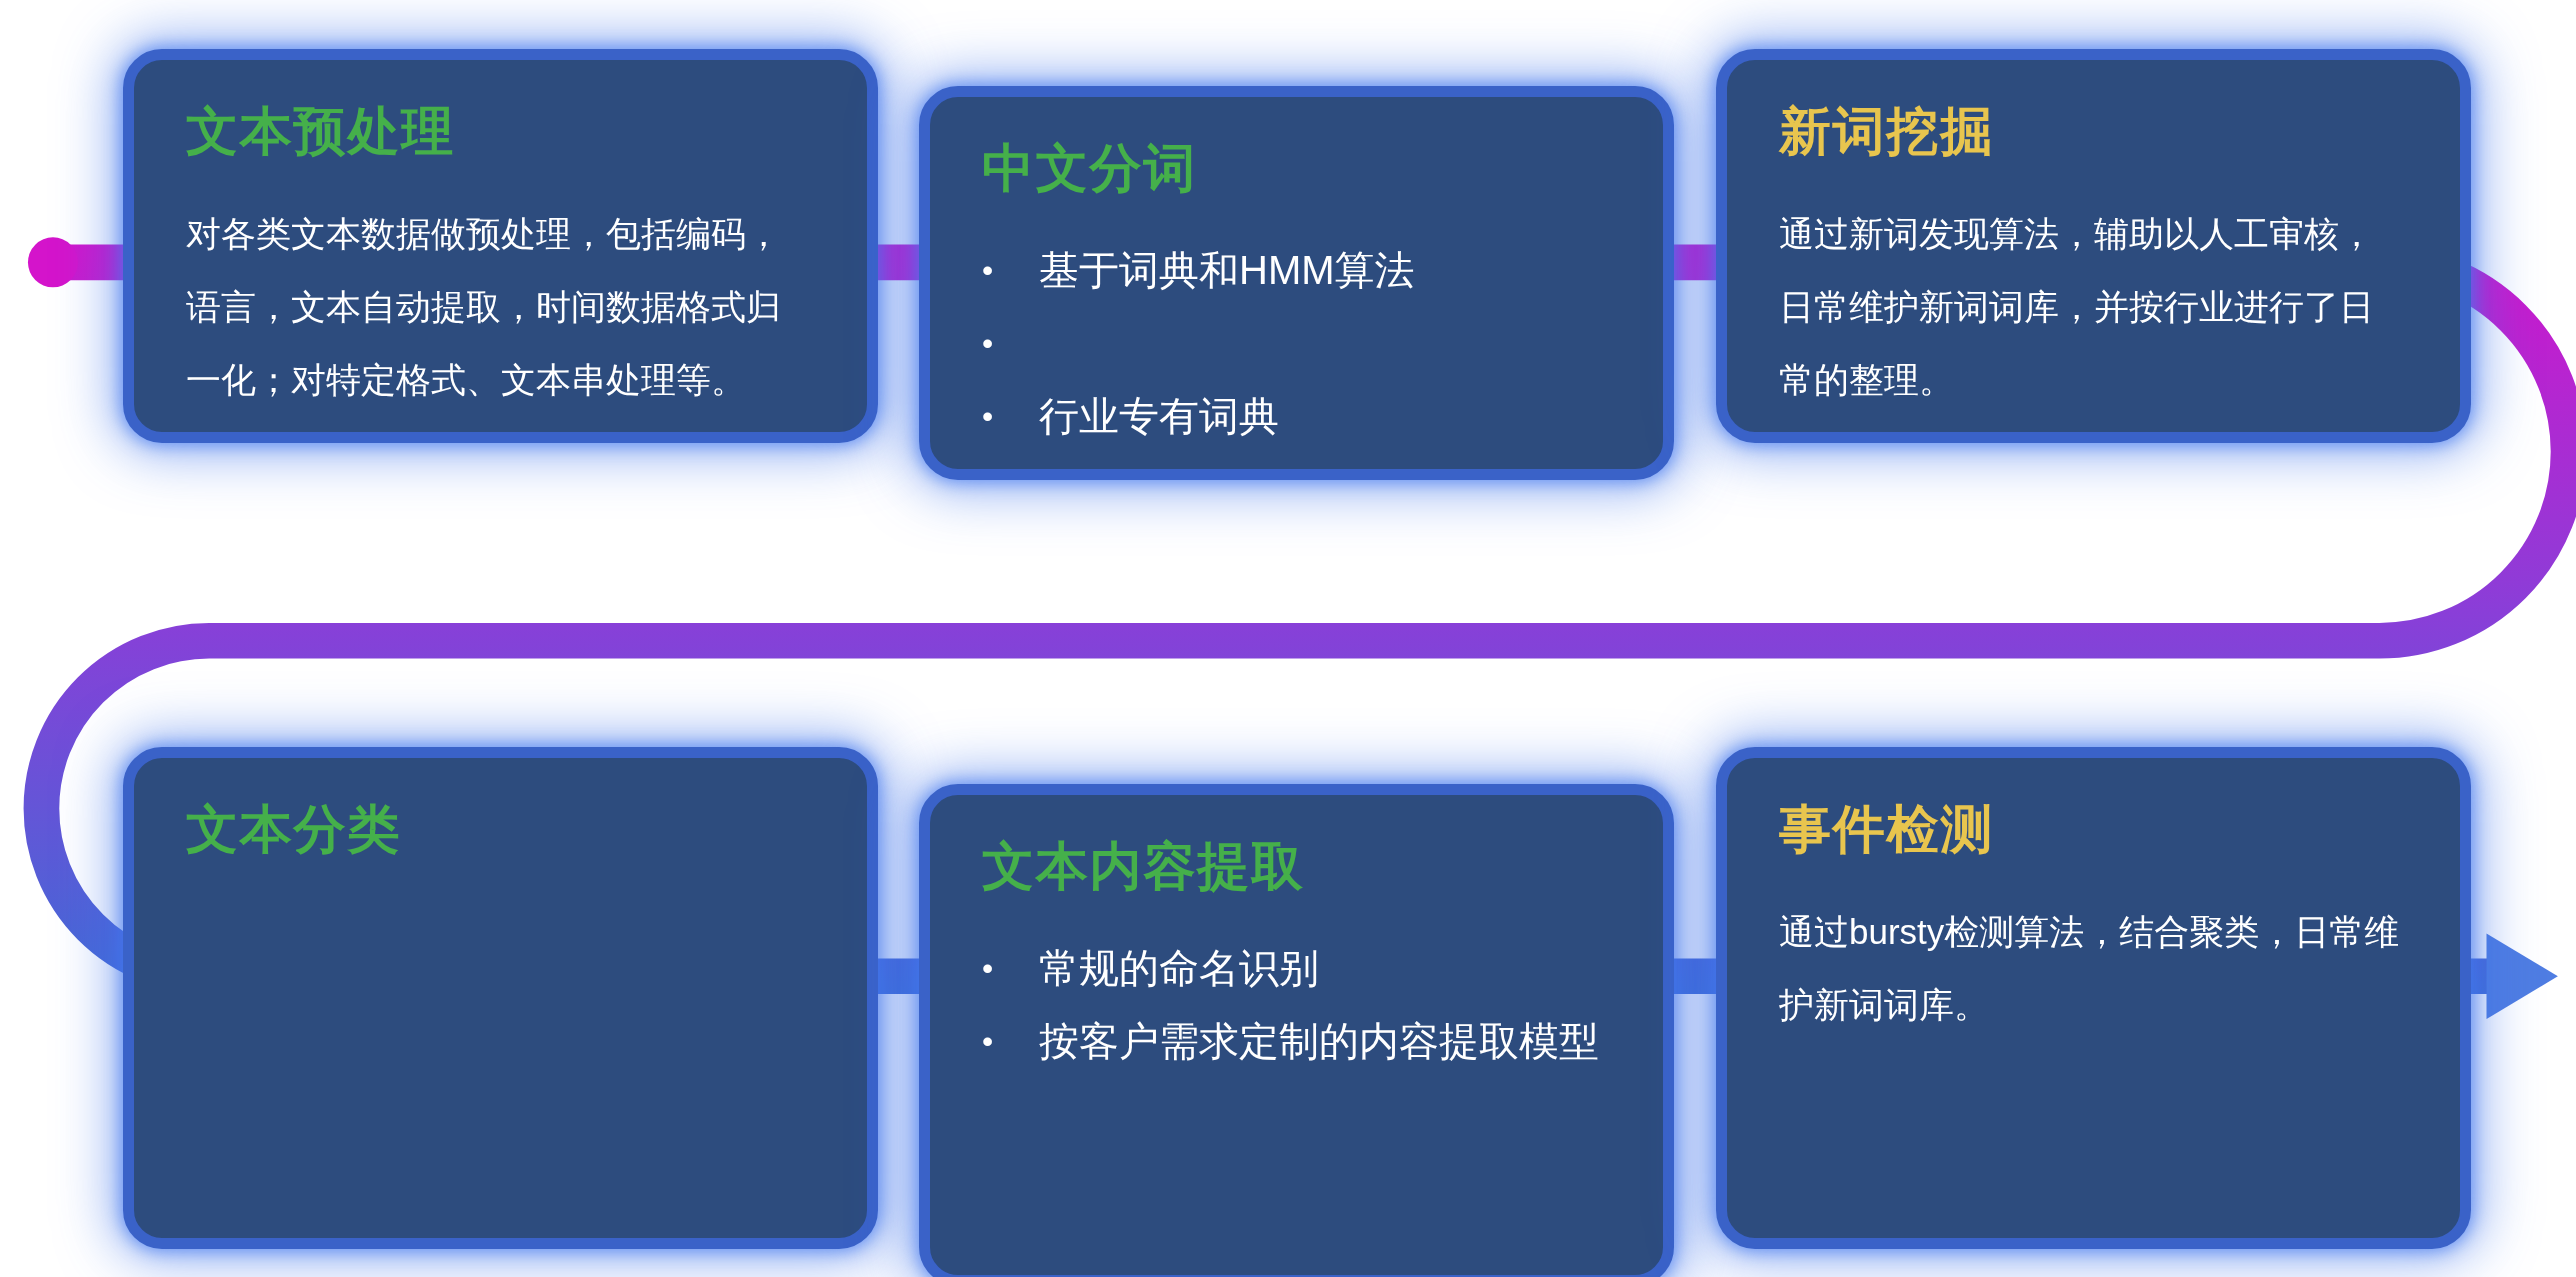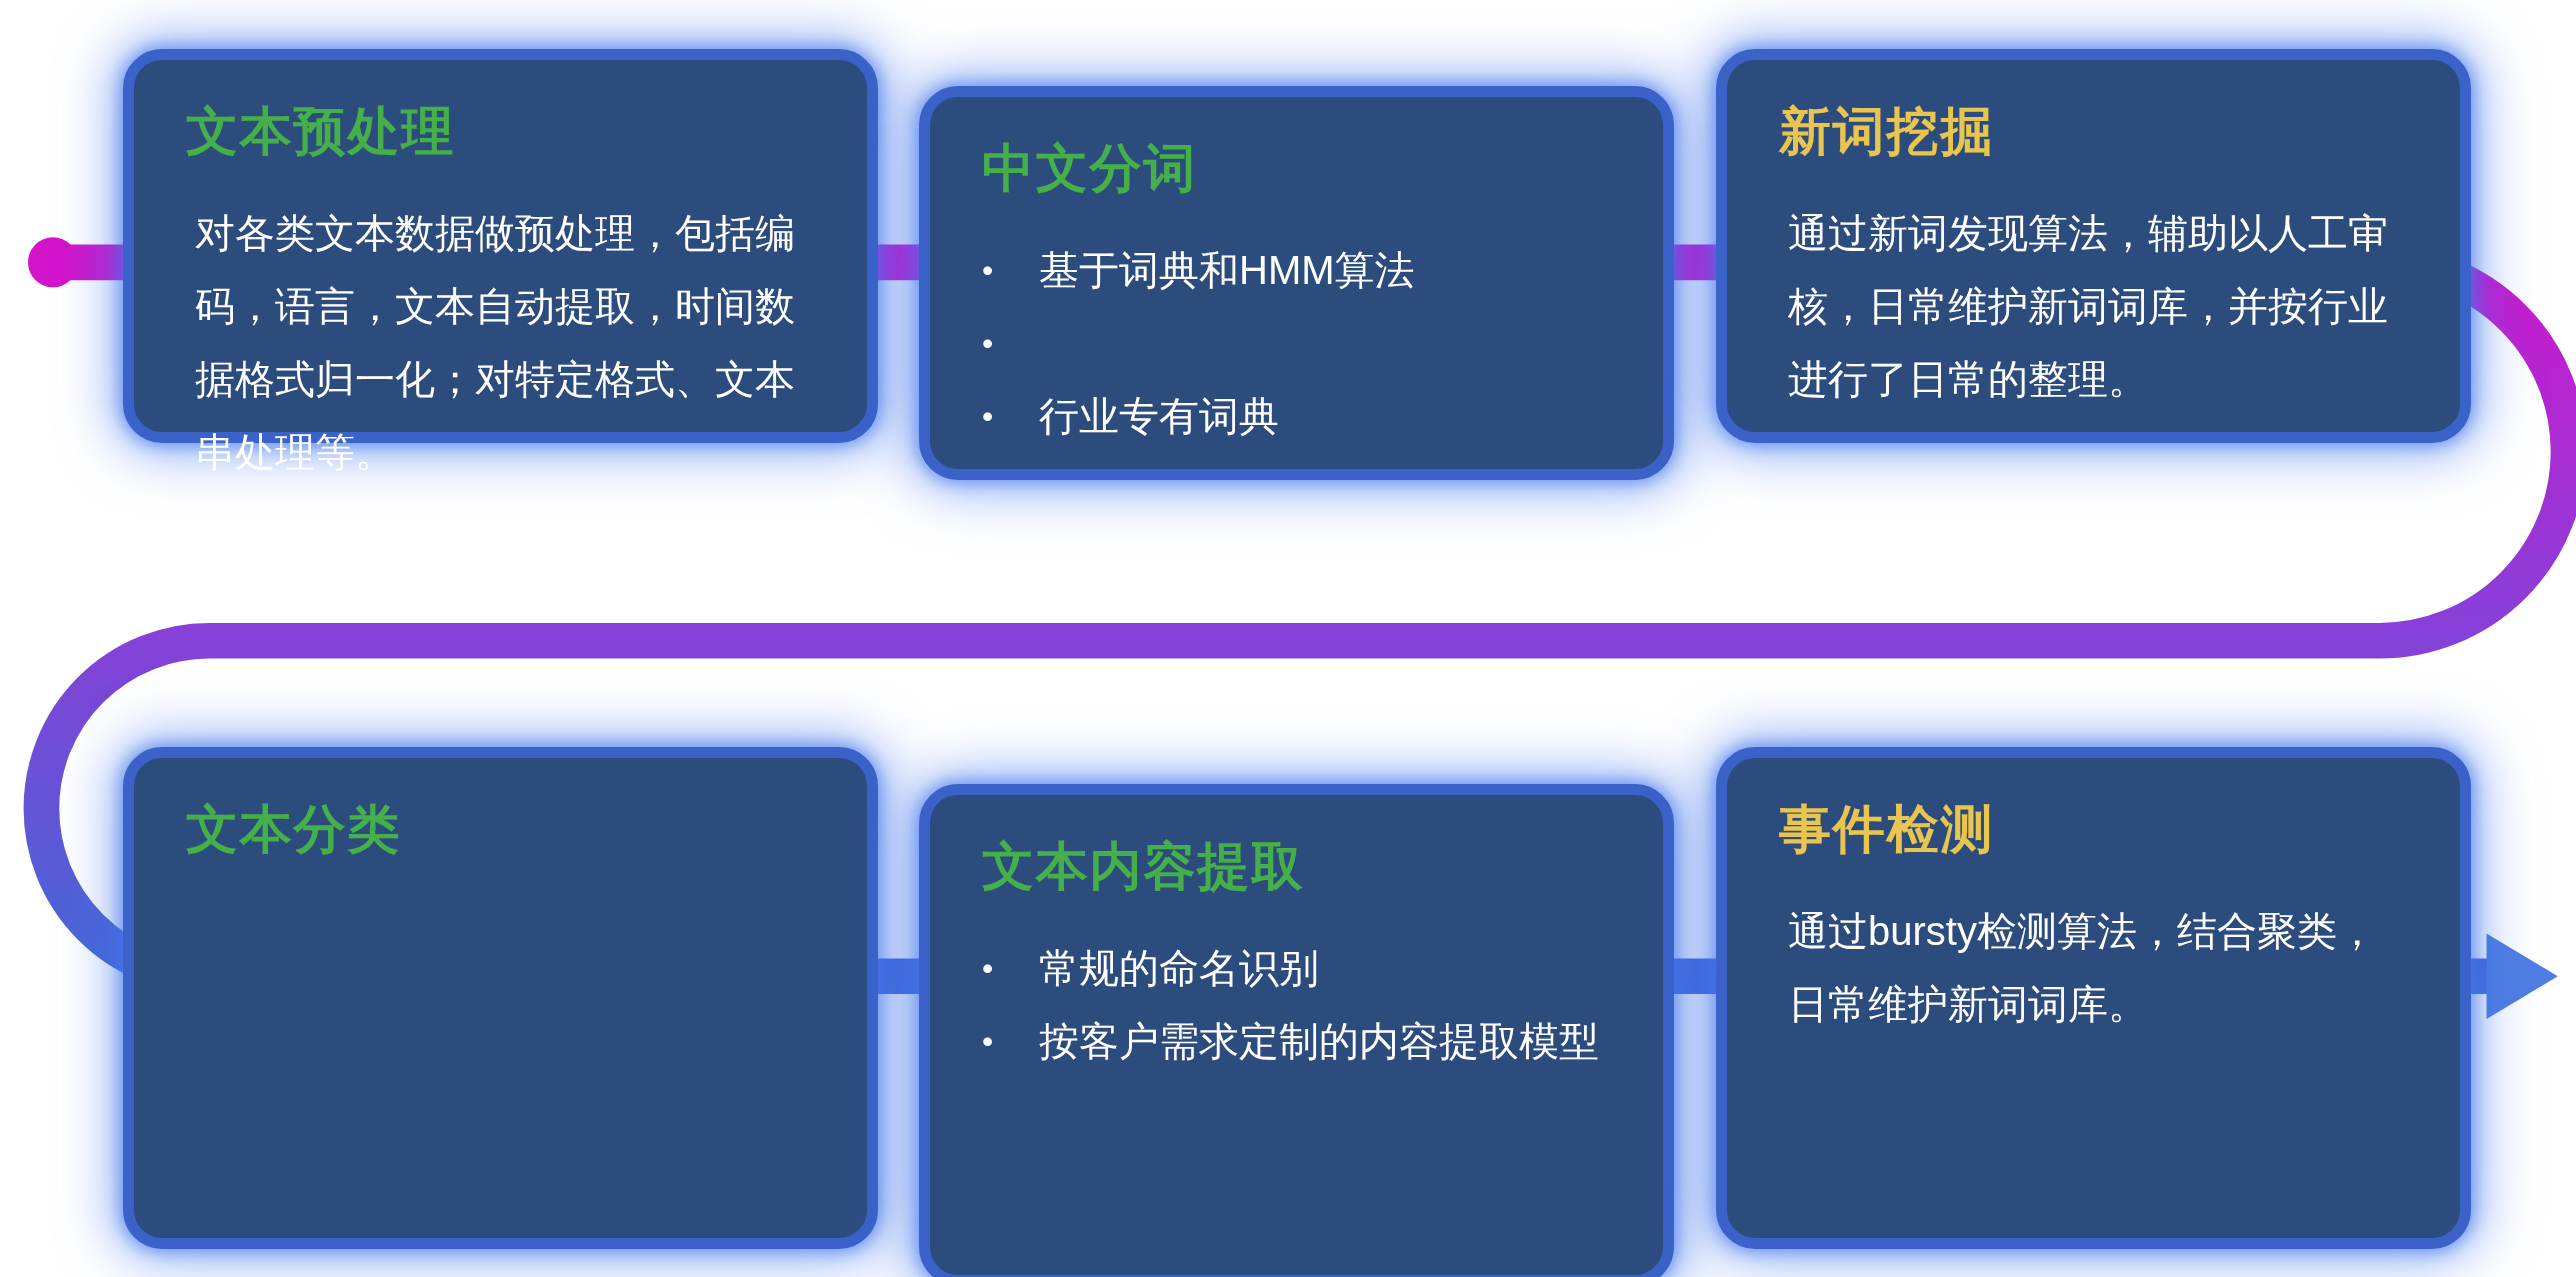--- a/index.html
+++ b/index.html
@@ -47,22 +47,22 @@
   .card-title {
     margin: 0 0 30px 0;
     font-size: 52px;
     font-weight: bold;
     letter-spacing: 1.8px;
   }
   .card-title.green  { color: var(--title-green,  #45b04a); }
   .card-title.yellow { color: var(--title-yellow, #e8c54e); }
 
   .card-body {
-    margin: 9px;
-    font-size: 40px;
+    margin: 0;
+    font-size: 35px;
     line-height: 73px;
     color: var(--body-text, #ffffff);
   }
 
   .bullet-list { list-style: none; margin: 0; padding: 0; }
   .bullet-item {
     display: flex;
     font-size: 40px;
     line-height: 73px;
     color: var(--body-text, #ffffff);

